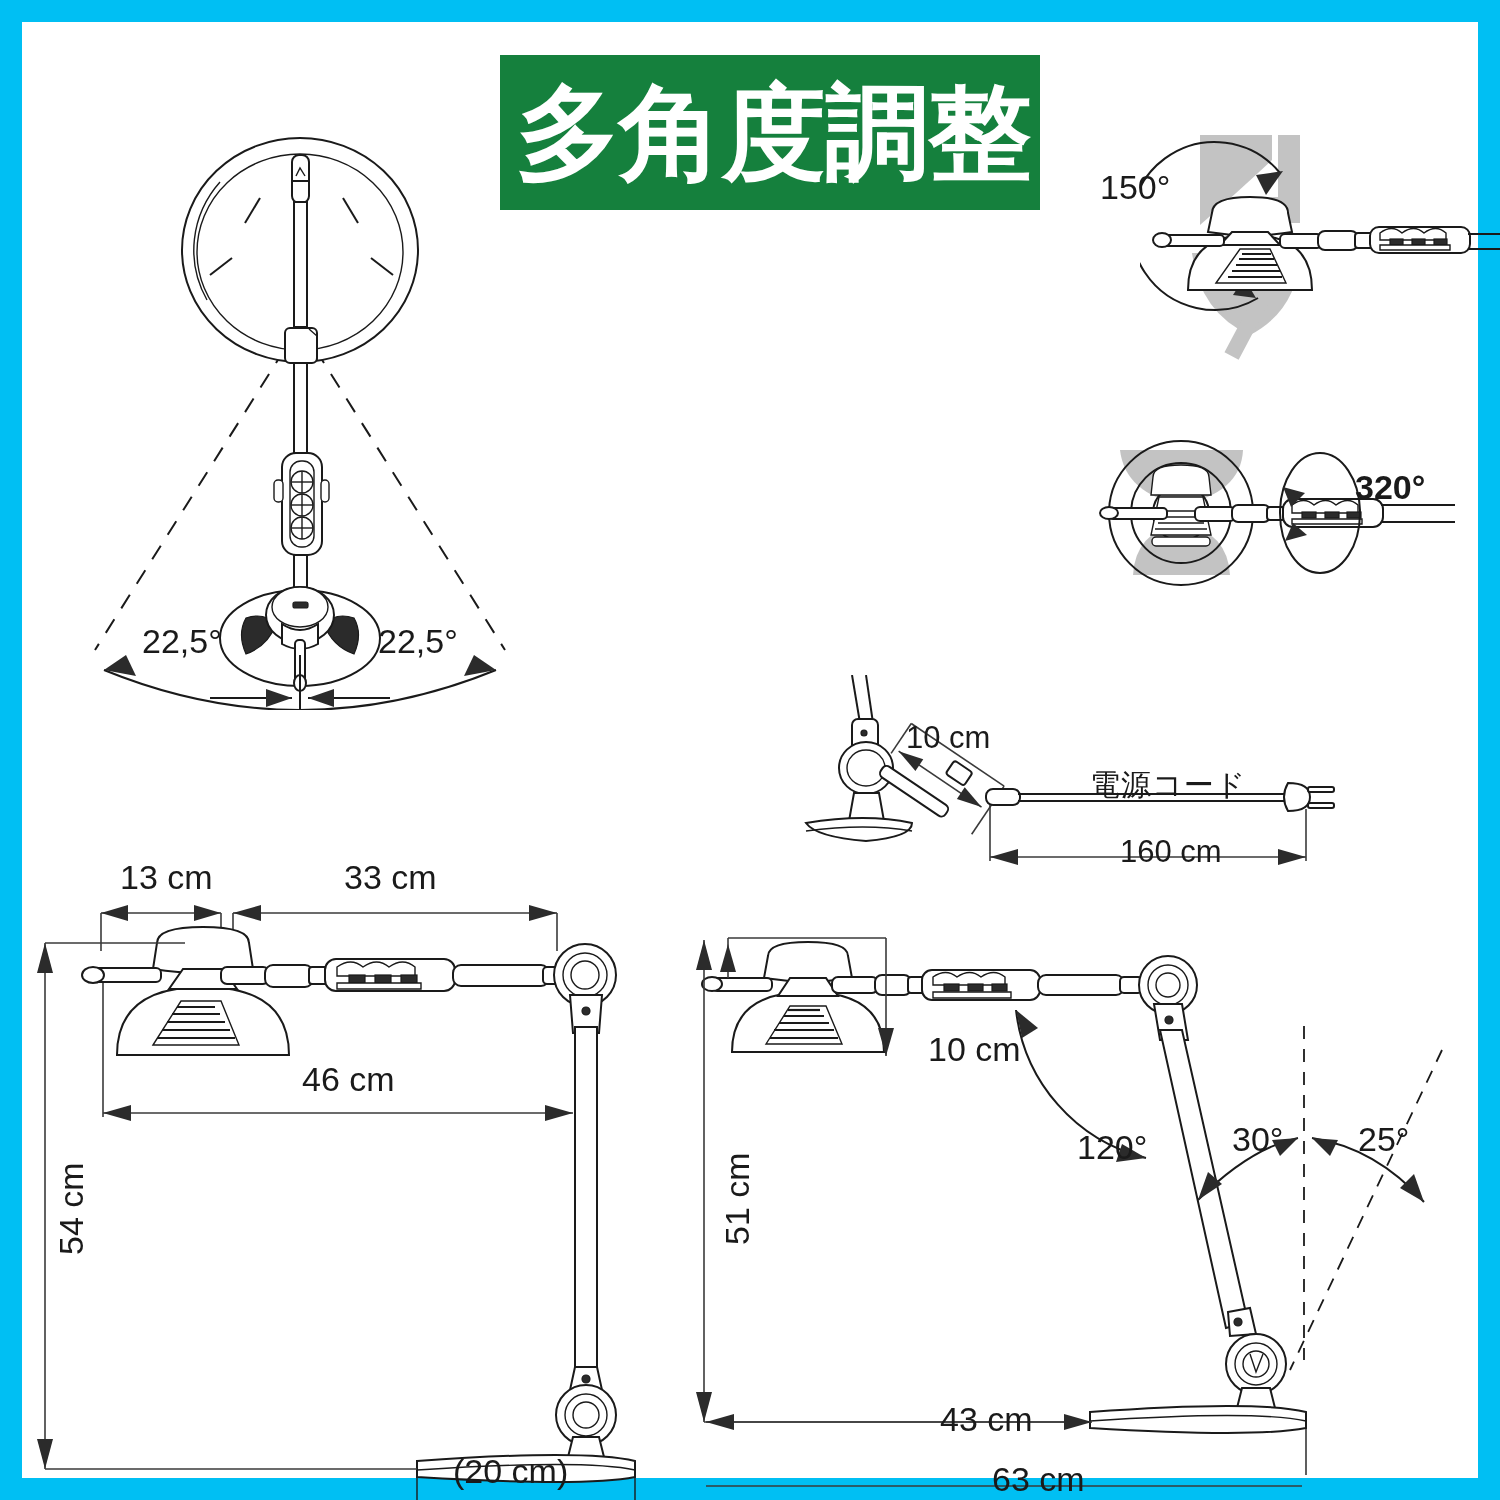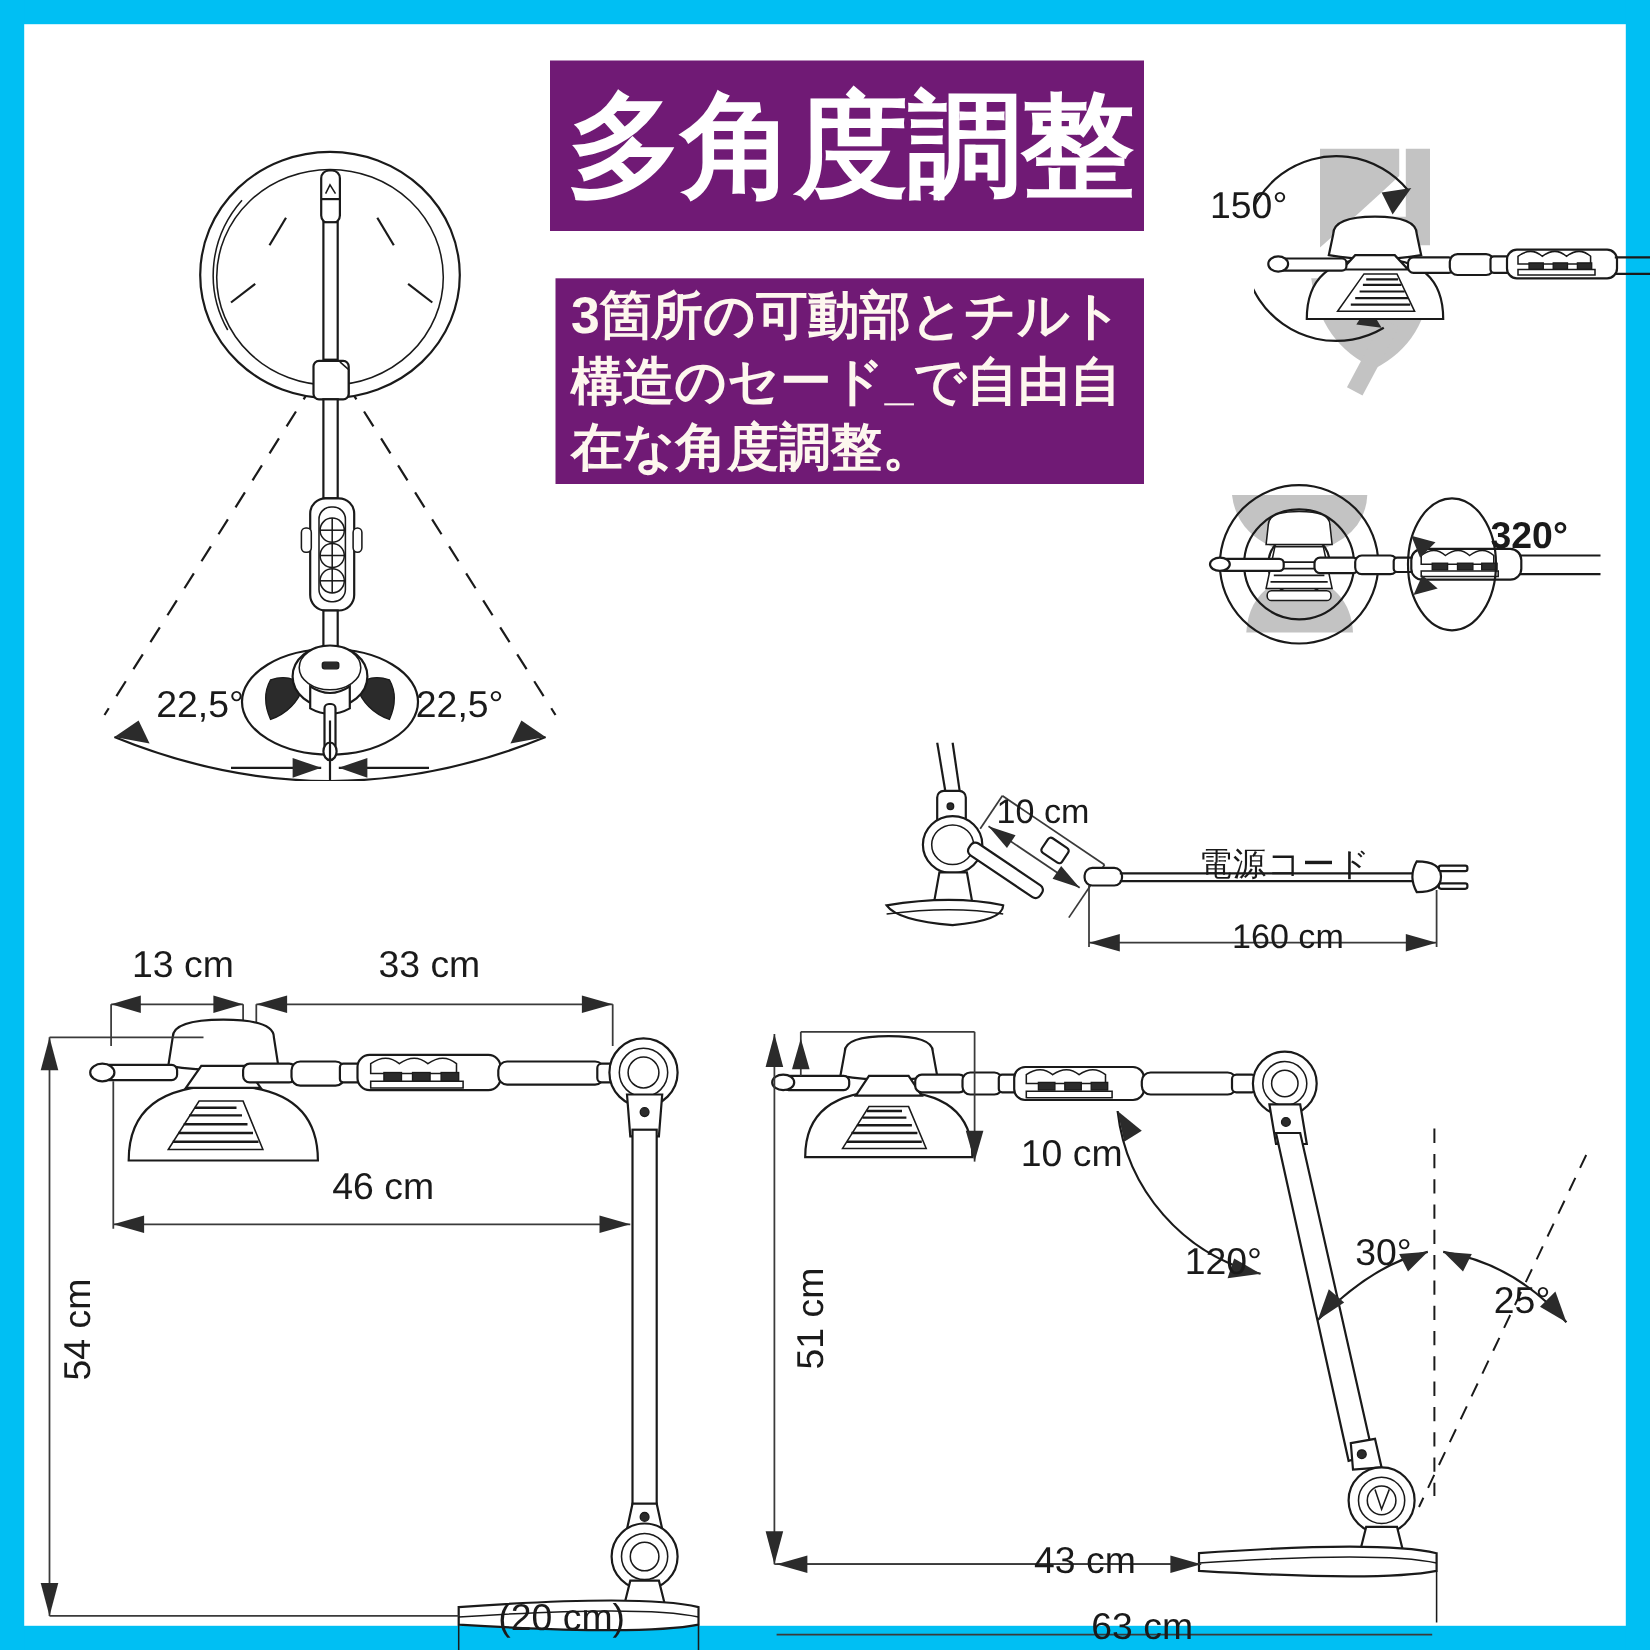--- a/index.html
+++ b/index.html
@@ -18,21 +18,21 @@
   
   .frame-edge { position: absolute; background: #00BFF3; }
   #frame-top    { left: 0;   top: 0;     width: 1500px; height: 22px; }
   #frame-bottom { left: 0;   bottom: 0;  width: 1500px; height: 22px; }
   #frame-left   { left: 0;   top: 0;     width: 22px;   height: 1500px; }
   #frame-right  { right: 0;  top: 0;     width: 22px;   height: 1500px; }
 
   
   .banner {
     position: absolute;
-    background: #701a75;
+    background: #15803d;
     color: #FFFFFF;
     display: flex;
     align-items: center;
     box-sizing: border-box;
   }
   #title-banner {
     left: 500px; top: 55px; width: 540px; height: 155px;
     font-size: 104px;
     font-weight: 700;
     letter-spacing: -1px;
@@ -82,21 +82,20 @@
 
 <div id="page">
 
   <div class="frame-edge" id="frame-top"></div>
   <div class="frame-edge" id="frame-bottom"></div>
   <div class="frame-edge" id="frame-left"></div>
   <div class="frame-edge" id="frame-right"></div>
 
   <div class="banner" id="title-banner">多角度調整</div>
 
-  <div class="banner" id="desc-banner">3箇所の可動部とチルト構造のセード_で自由自在な角度調整。</div>
 
   <div class="dgm" style="left:60px; top:110px;">
     <svg width="480" height="600" viewBox="0 0 480 600">
 
       <g>
         <path class="ln-dash" d="M 240 215 L 35 540"></path>
         <path class="ln-dash" d="M 240 215 L 445 540"></path>
       </g>
 
       <g>
@@ -511,18 +510,18 @@
       </g>
 
       <g>
         <line class="ln-dim" x1="16" y1="556" x2="612" y2="556"></line>
       </g>
     </svg>
   </div>
   <div class="lbl big" style="left:928px; top:1030px;">10 cm</div>
   <div class="lbl big" style="left:1077px; top:1128px;text-align:right;">120°</div>
   <div class="lbl big" style="left:1232px; top:1120px;">30°</div>
-  <div class="lbl big" style="left:1358px; top:1164px;">25°</div>
+  <div class="lbl big" style="left:1358px; top:1120px;">25°</div>
   <div class="lbl big vert" style="left:718px; top:1245px;">51 cm</div>
   <div class="lbl big" style="left:940px; top:1400px;">43 cm</div>
   <div class="lbl big" style="left:980px; top:1460px;margin-left:12px;">63 cm</div>
 
 </div>
 
 </body></html>

